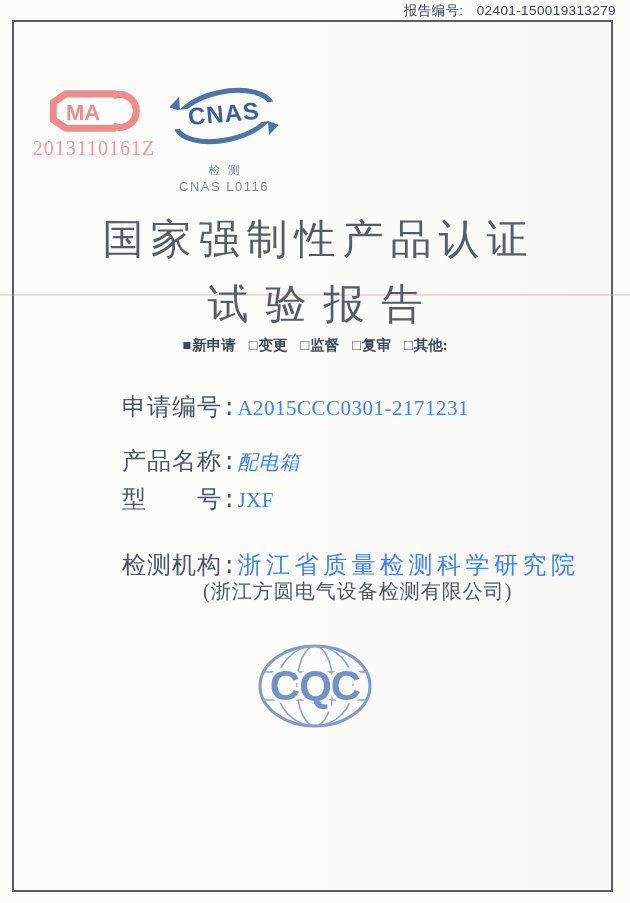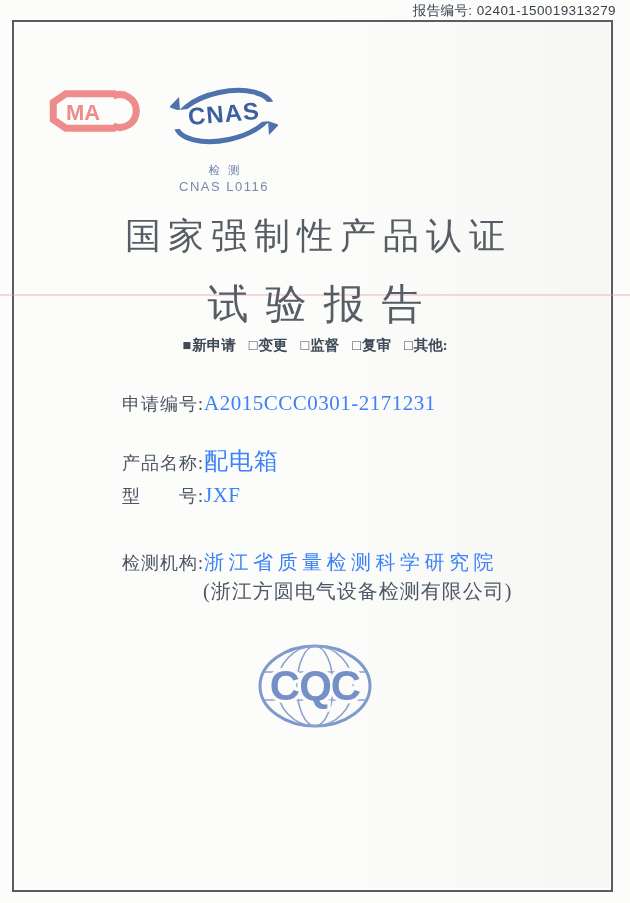--- a/index.html
+++ b/index.html
@@ -16,21 +16,21 @@
   .scan-shade{
     position:absolute;left:300px;top:20px;width:309px;height:868px;
     background:linear-gradient(to right, rgba(140,140,125,0) 0%, rgba(140,140,125,0.05) 100%);
     pointer-events:none;
   }
   .report-no{
     position:absolute;top:2px;right:14px;
     font-family:"Liberation Sans", sans-serif;
     font-size:13.5px;color:#3a424e;letter-spacing:.4px;
   }
-  .report-no .val{margin-left:0;}
+  .report-no .val{margin-left:9px;}
   
   .cma{position:absolute;left:30px;top:88px;width:128px;text-align:center;}
   .cma svg{display:block;margin:0 auto;width:94px;height:46px;}
   .cma-no{
     margin-top:3px;font-size:20px;color:#f29a9a;letter-spacing:1px;
     font-family:"Liberation Serif", serif;
   }
   
   .cnas{position:absolute;left:166px;top:84px;width:116px;text-align:center;}
   .cnas svg{display:block;margin:0 auto;width:108px;height:64px;}
@@ -41,39 +41,39 @@
   }
   
   .scanline{
     position:absolute;left:0;right:0;top:294px;height:1.5px;
     background:rgba(233,150,160,.35);
   }
   .title1,.title2{
     position:absolute;left:0;right:0;margin:0;text-align:center;
     font-weight:500;color:#575d64;font-family:"Liberation Serif", serif;
   }
-  .title1{top:212px;font-size:36px;letter-spacing:7px;text-indent:7px;}
+  .title1{top:212px;font-size:41px;letter-spacing:7px;text-indent:7px;}
   .title2{top:277px;font-size:41px;letter-spacing:17px;text-indent:17px;}
   
   .cbrow{
     position:absolute;left:0;right:0;top:336px;
     display:flex;justify-content:center;gap:13px;
     font-size:14.5px;font-weight:600;color:#3f4a57;
   }
   .cbrow .glyph{margin-right:1px;}
   
   .row{position:absolute;left:122px;white-space:nowrap;}
-  .row .lab{font-size:18px;letter-spacing:1px;color:#4c5663;}
+  .row .lab{font-size:24px;letter-spacing:1px;color:#4c5663;font-family:Liberation Mono, monospace;}
   .row .val{font-size:21px;letter-spacing:.5px;color:#3b82f6;}
   .r1{top:391px;}
   .r2{top:445px;}
-  .r2 .val{font-size:24px;letter-spacing:1px;}
+  .r2 .val{font-size:20px;letter-spacing:1px;font-style:italic;}
   .r3{top:483px;}
   .r4{top:549px;}
-  .r4 .val{font-size:20px;letter-spacing:4.5px;}
+  .r4 .val{font-size:24px;letter-spacing:4.5px;}
   .r4b{top:578px;left:203px;font-size:20px;letter-spacing:1px;color:#4d5766;text-align:center;}
   
   .cqc{position:absolute;left:257px;top:644px;width:116px;}
   .cqc svg{display:block;width:116px;height:84px;}
 </style>
 </head>
 <body>
 
 <div>
 
@@ -84,20 +84,21 @@
 
   <div class="frame"></div>
   <div class="scan-shade"></div>
 
   <div class="cma">
     <svg viewBox="0 0 120 58">
       <path d="M 88 7 L 24 7 L 8 18 L 8 40 L 24 51 L 88 51" fill="none" stroke="#ee8c8c" stroke-width="9"></path>
       <path d="M 84 10 A 21 21 0 1 1 84 48" fill="none" stroke="#ee8c8c" stroke-width="9"></path>
       <text x="46" y="40" text-anchor="middle" font-family="Liberation Sans, sans-serif" font-size="28" font-weight="900" fill="#ee8c8c">MA</text>
     </svg>
+    <div class="cma-no">2013110161Z</div>
   </div>
 
   <div class="cnas">
     <svg viewBox="0 0 108 64">
       <g transform="rotate(-12 54 32)">
         <ellipse cx="54" cy="32" rx="49" ry="24" fill="none" stroke="#4d72ac" stroke-width="5"></ellipse>
         <polygon points="2,12 14,4 12,18" fill="#4d72ac"></polygon>
         <polygon points="106,52 94,60 96,46" fill="#4d72ac"></polygon>
       </g>
       <g transform="rotate(-5 54 32)">

